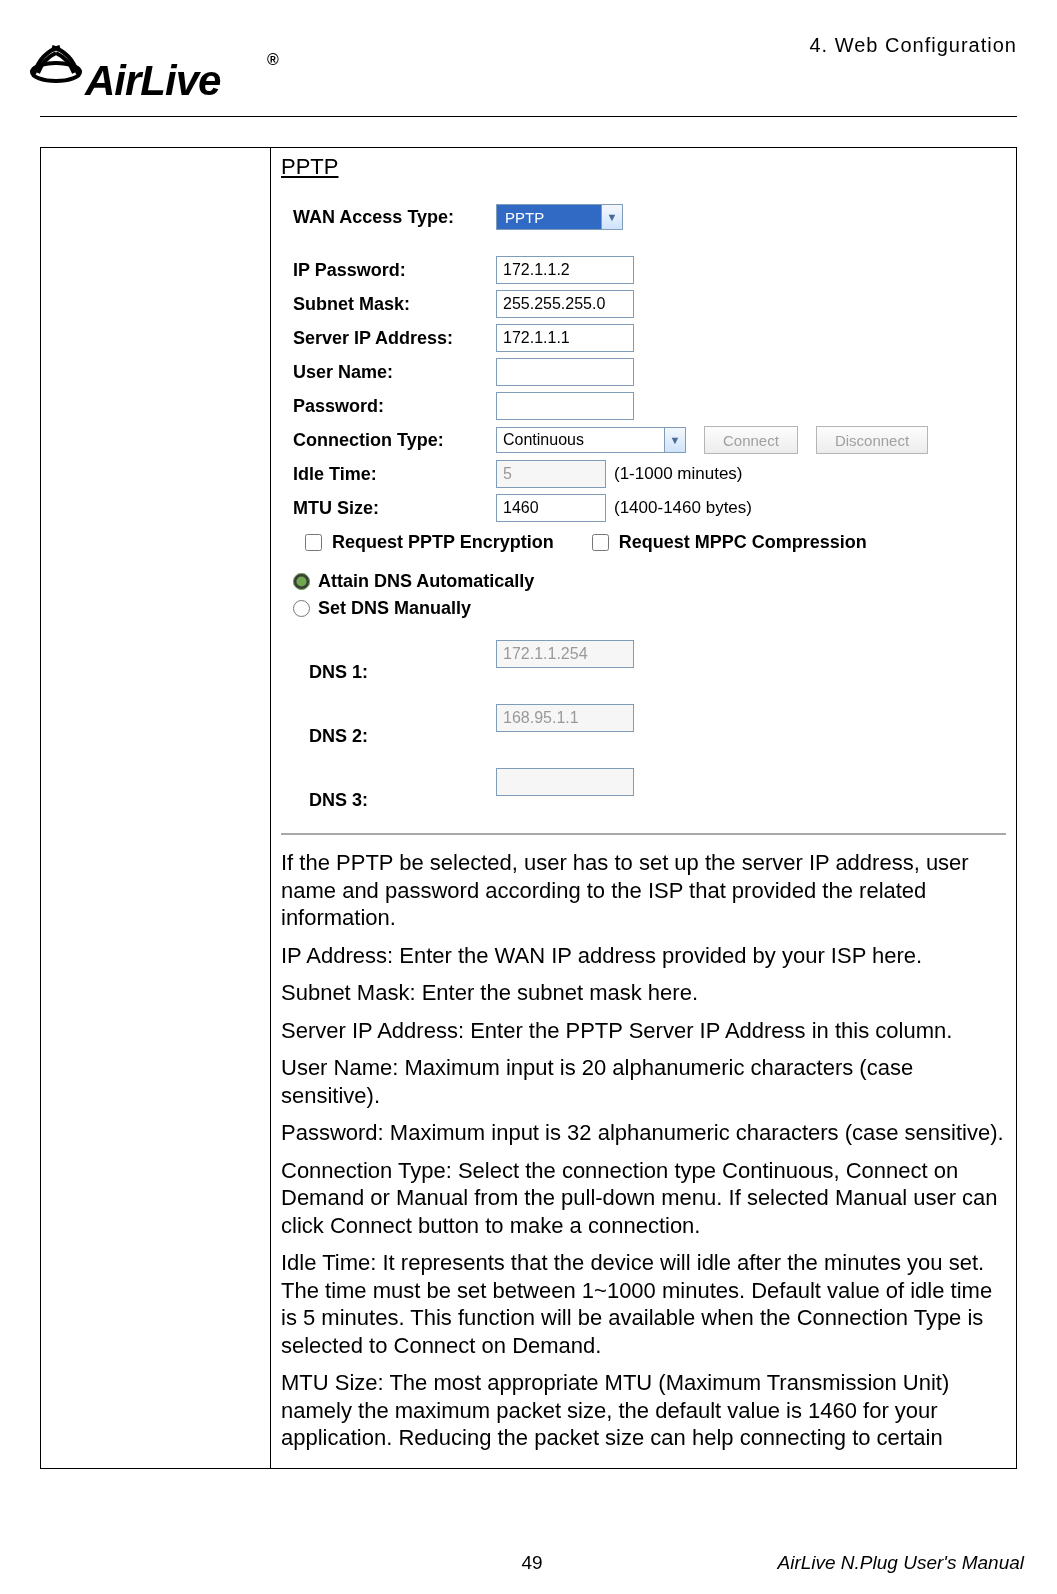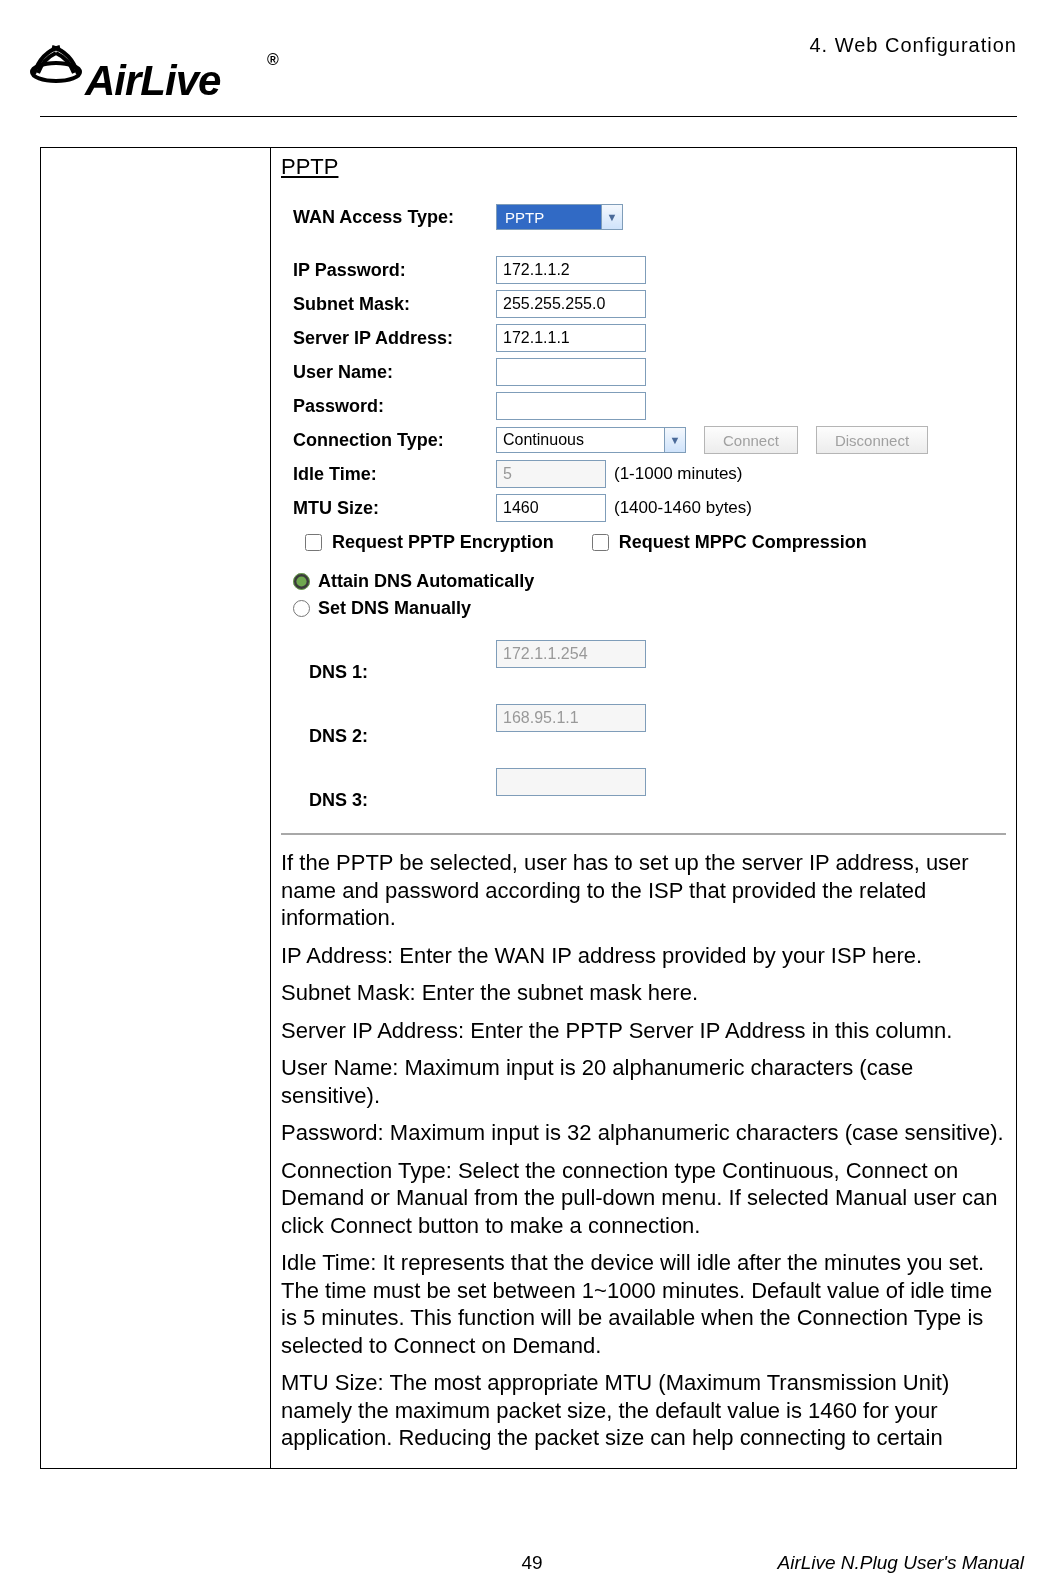--- a/index.html
+++ b/index.html
@@ -66,21 +66,21 @@
   }
   .indent .label { padding-left: 28px; margin-top: 37px; }
   .spacer-row { height: 14px; }
   input[type="text"], select.conn {
     height: 28px;
     border: 1px solid #7f9db9;
     padding: 2px 6px;
     font-size: 16px;
     background: #fff;
   }
-  input.std { width: 150px; }
+  input.std { width: 138px; }
   input.short { width: 110px; }
   input.disabled { background: #f6f6f6; color: #999; }
   .wan-sel-box {
     display: inline-flex;
     align-items: center;
   }
   .wan-selected {
     background: #316ac5;
     color: #fff;
     padding: 3px 8px;

